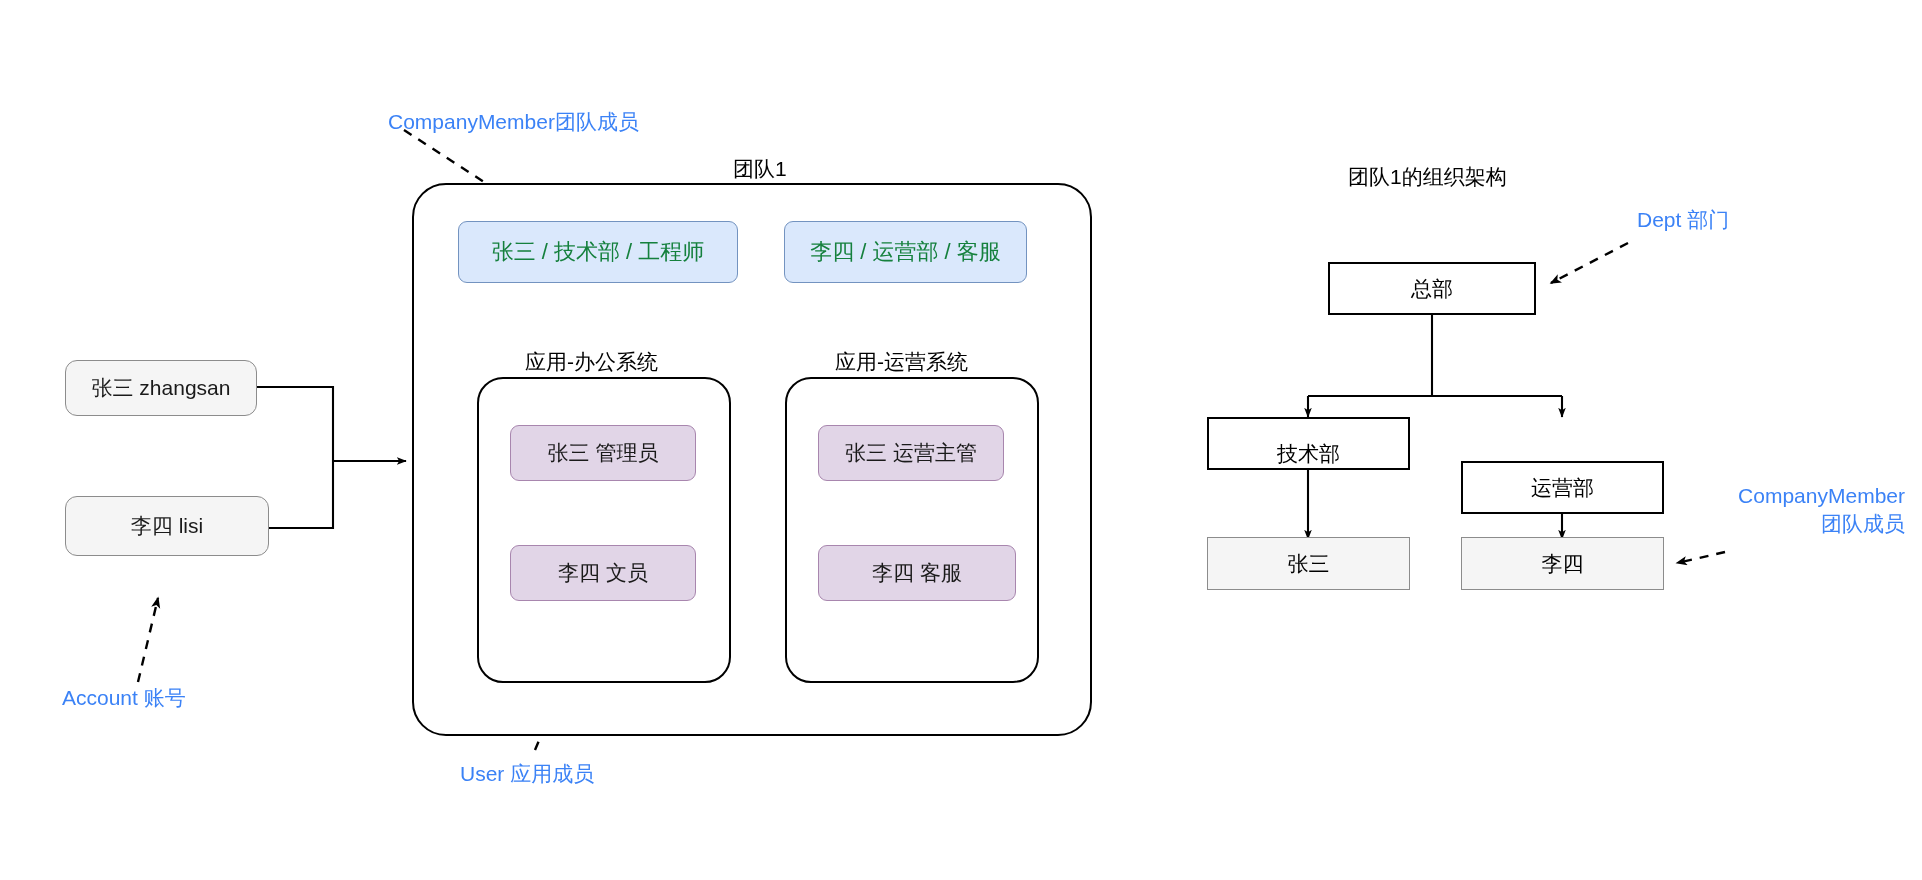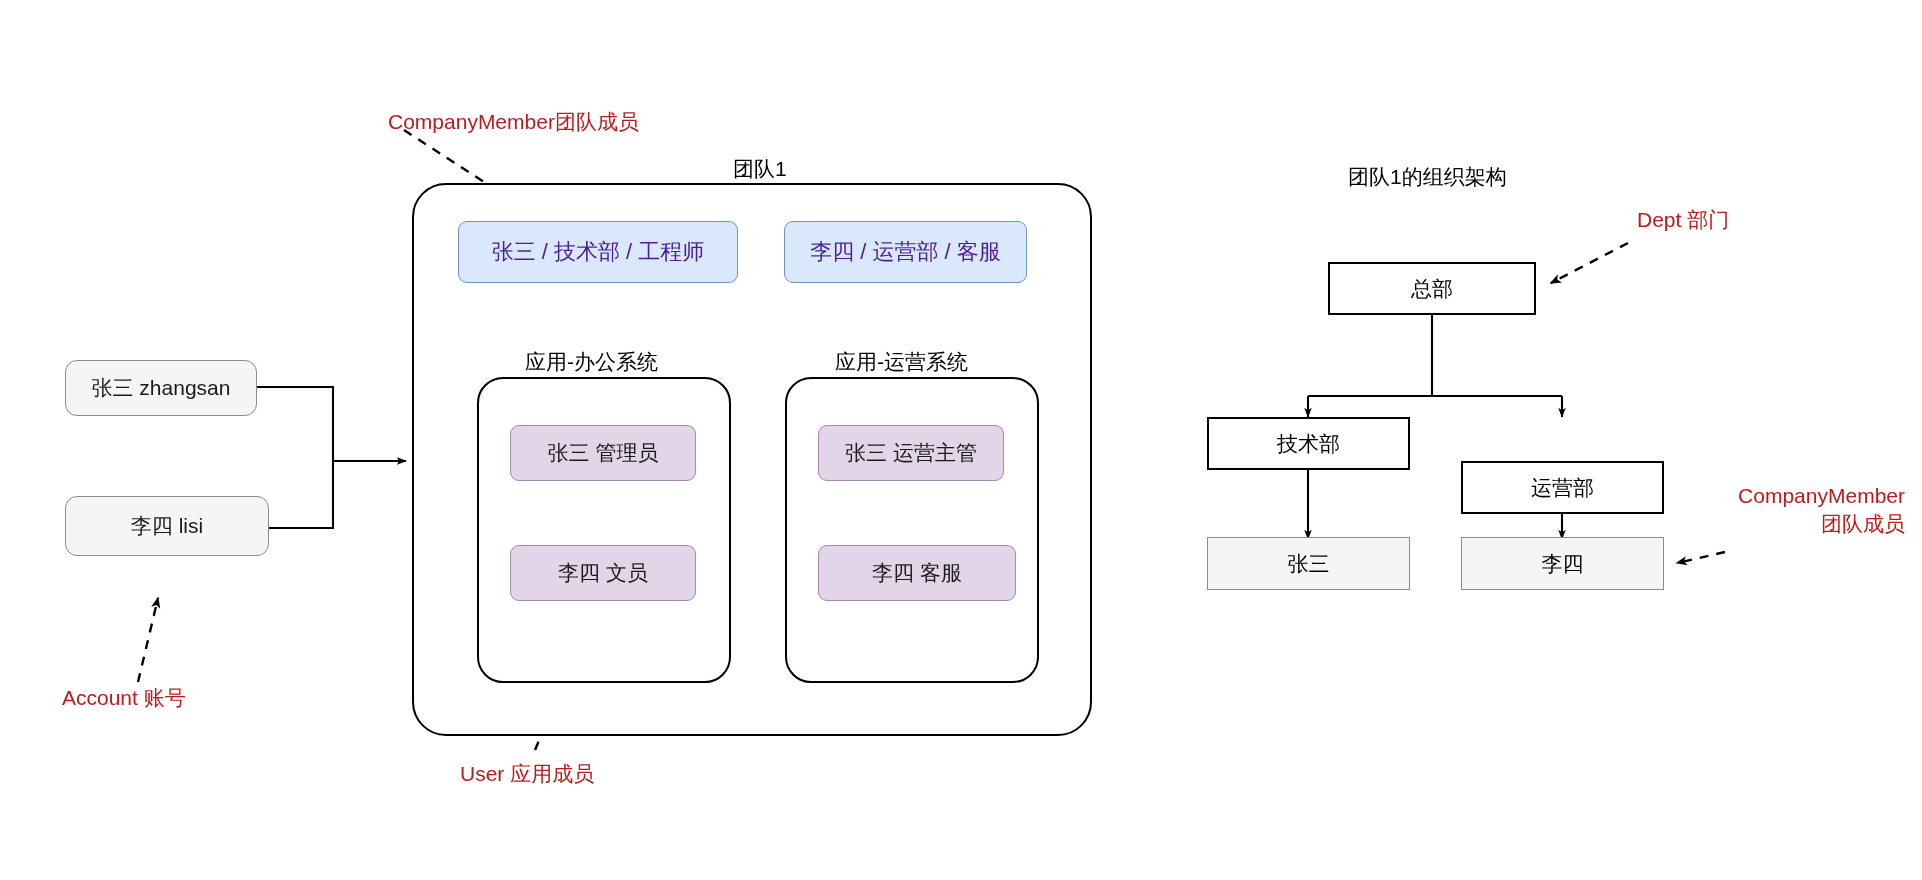--- a/index.html
+++ b/index.html
@@ -46,21 +46,21 @@
     background:#ffffff;
     border:2.2px solid #000000;
     border-radius:34px;
   }
   
   .member{
     background:#dae8fc;
     border:1.6px solid #7393c0;
     border-radius:9px;
     font-size:22px;
-    color:#4c1d95;
+    color:#15803d;
   }
   
   .app-box{
     position:absolute;
     box-sizing:border-box;
     background:#ffffff;
     border:2.2px solid #000000;
     border-radius:26px;
   }
   
@@ -68,21 +68,21 @@
     background:#e1d5e7;
     border:1.6px solid #a886ae;
     border-radius:9px;
     font-size:21px;
     color:#1a1a1a;
   }
   
   .caption{
     position:absolute;
     font-size:21px;
-    color:#b91c1c;
+    color:#3b82f6;
     white-space:nowrap;
   }
   .caption.c2{
     text-align:right;
     white-space:normal;
     line-height:1.32;
   }
   
   .org{
     position:absolute;
@@ -199,21 +199,21 @@
   <div class="caption" style="left:460px;top:760px;">User 应用成员</div>
 
   <div class="title" style="left:1348px;top:163px;">团队1的组织架构</div>
 
   <div class="caption" style="left:1637px;top:206px;">Dept 部门</div>
 
   <div class="org" style="left:1328px;top:262px;width:208px;height:53px;">
     <span>总部</span>
   </div>
 
-  <div class="org" style="left:1207px;top:417px;width:203px;height:53px;">
+  <div class="org" style="left:1207px;top:417px;width:203px;height:53px;align-items:flex-end;">
     <span>技术部</span>
   </div>
 
   <div class="org" style="left:1461px;top:417px;width:203px;height:53px;margin-top:44px;">
     <span>运营部</span>
   </div>
 
   <div class="org leaf" style="left:1207px;top:537px;width:203px;height:53px;">
     <span>张三</span>
   </div>

